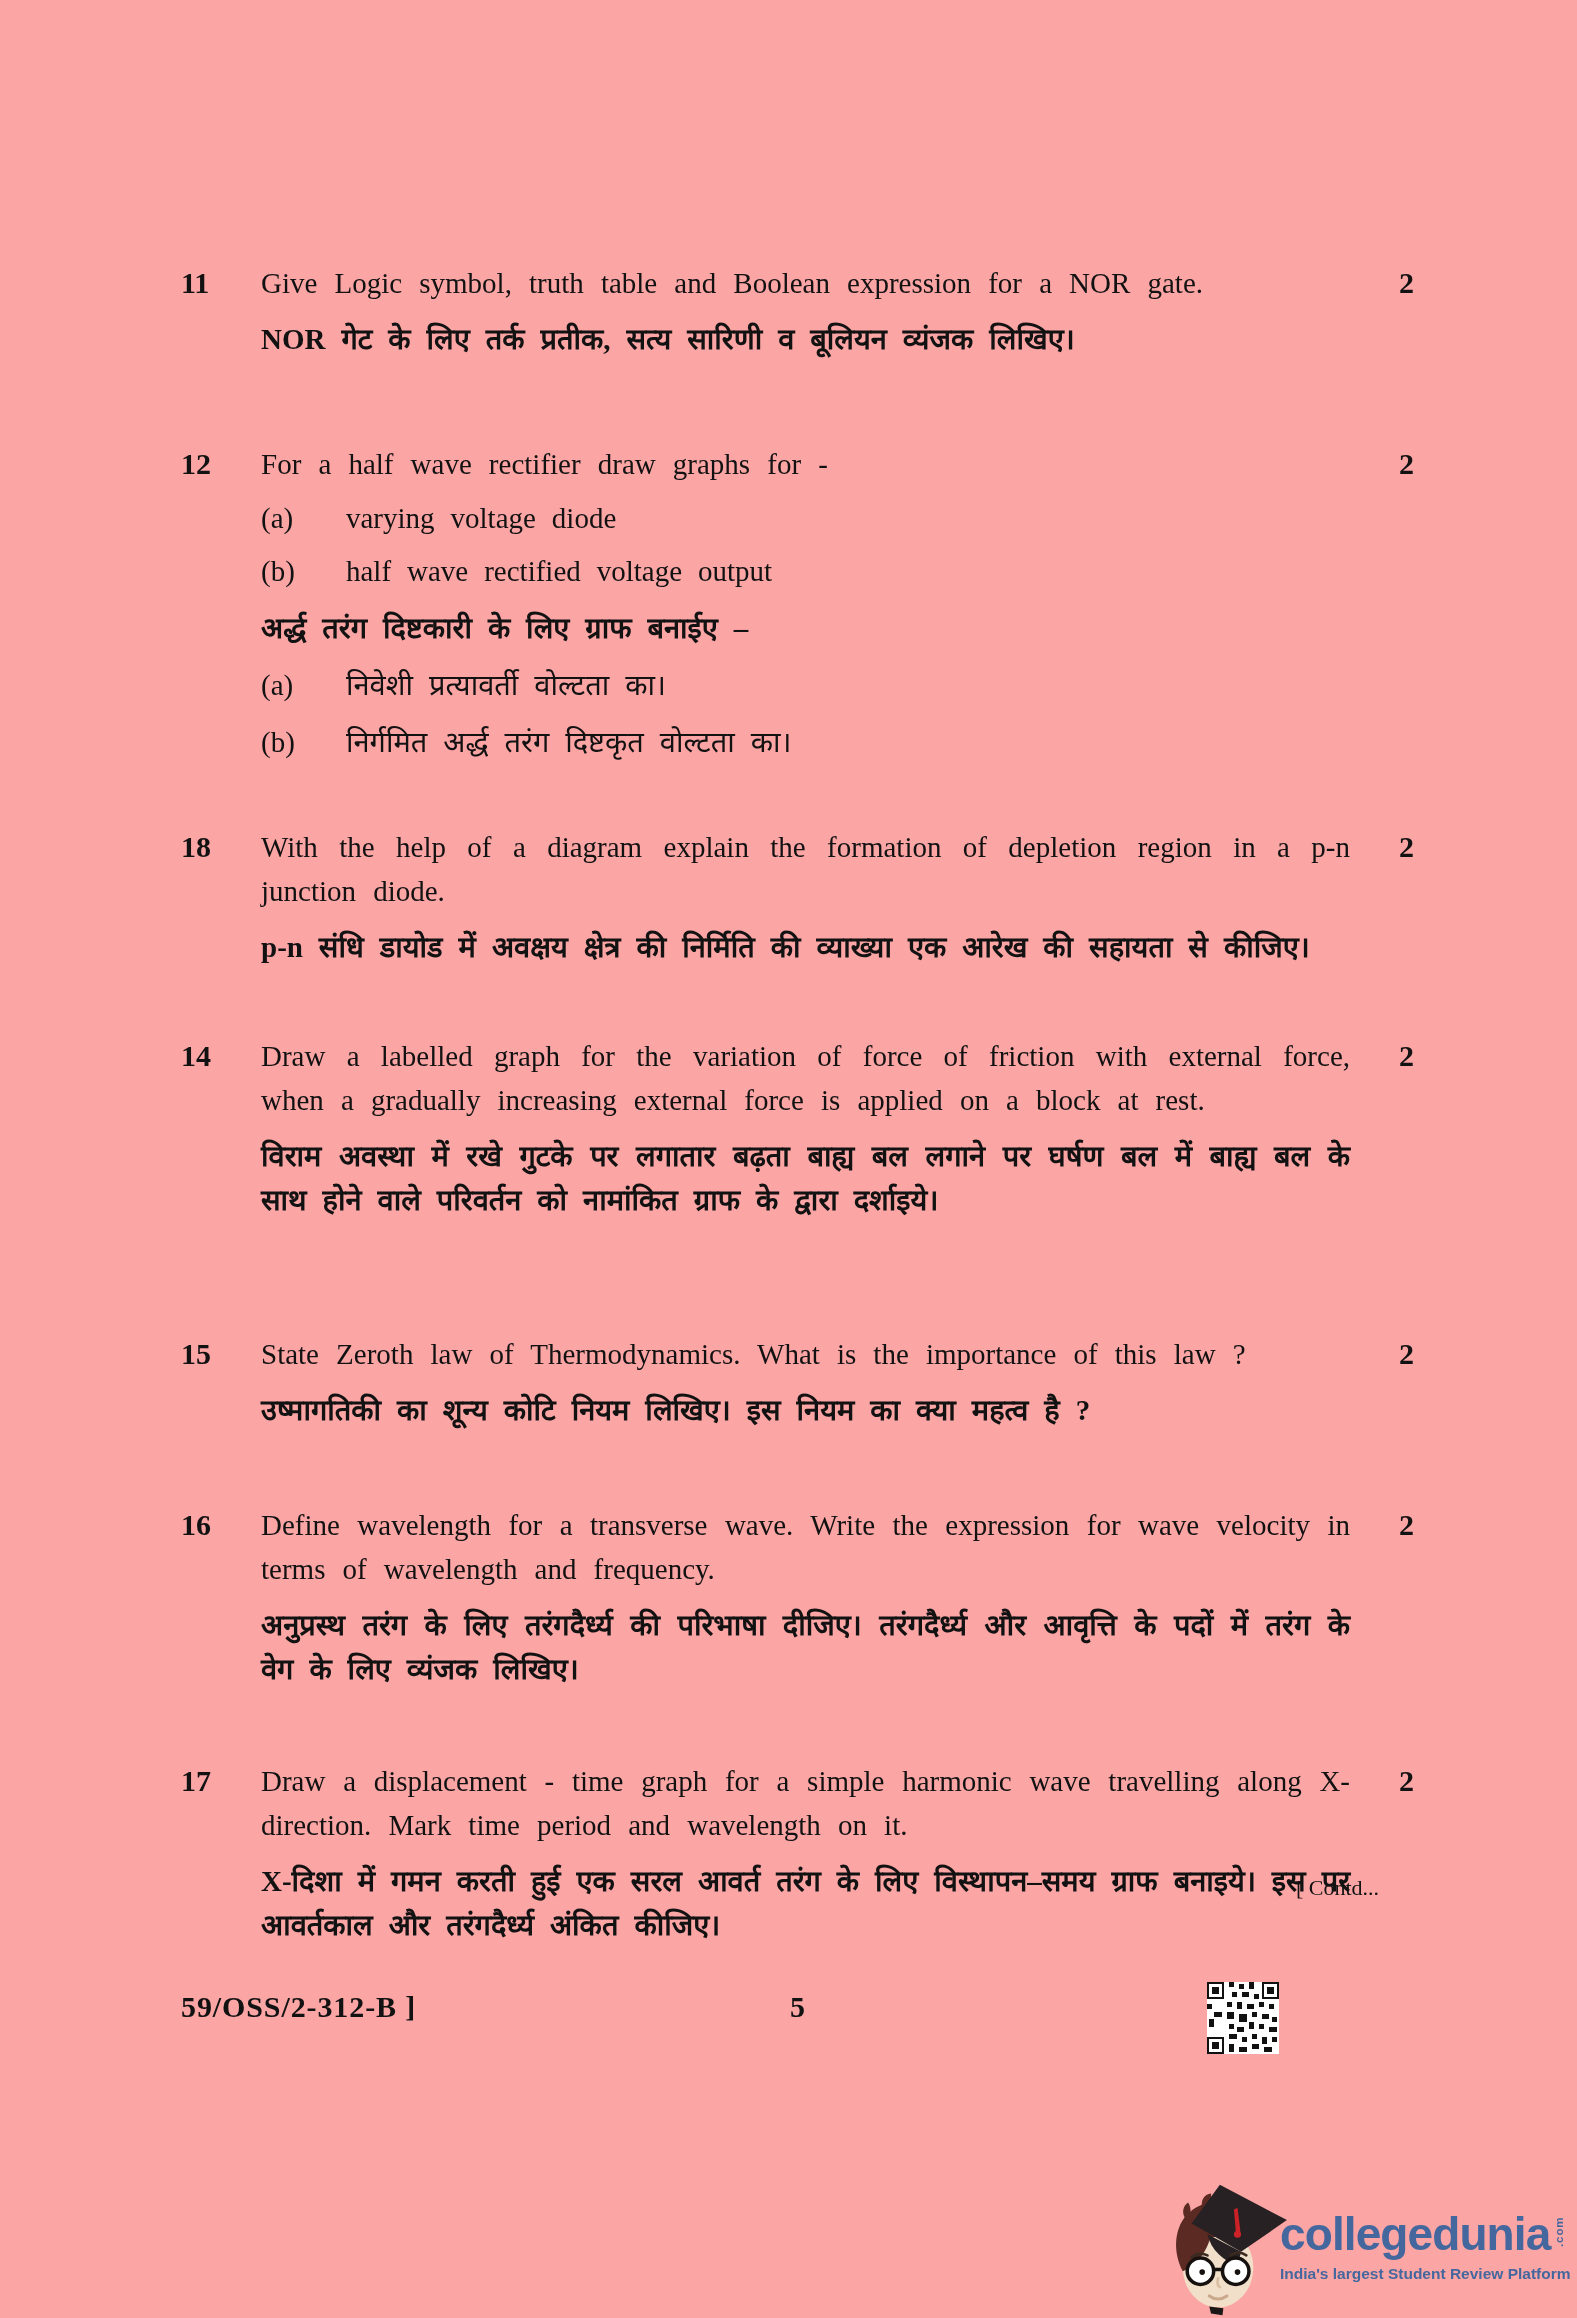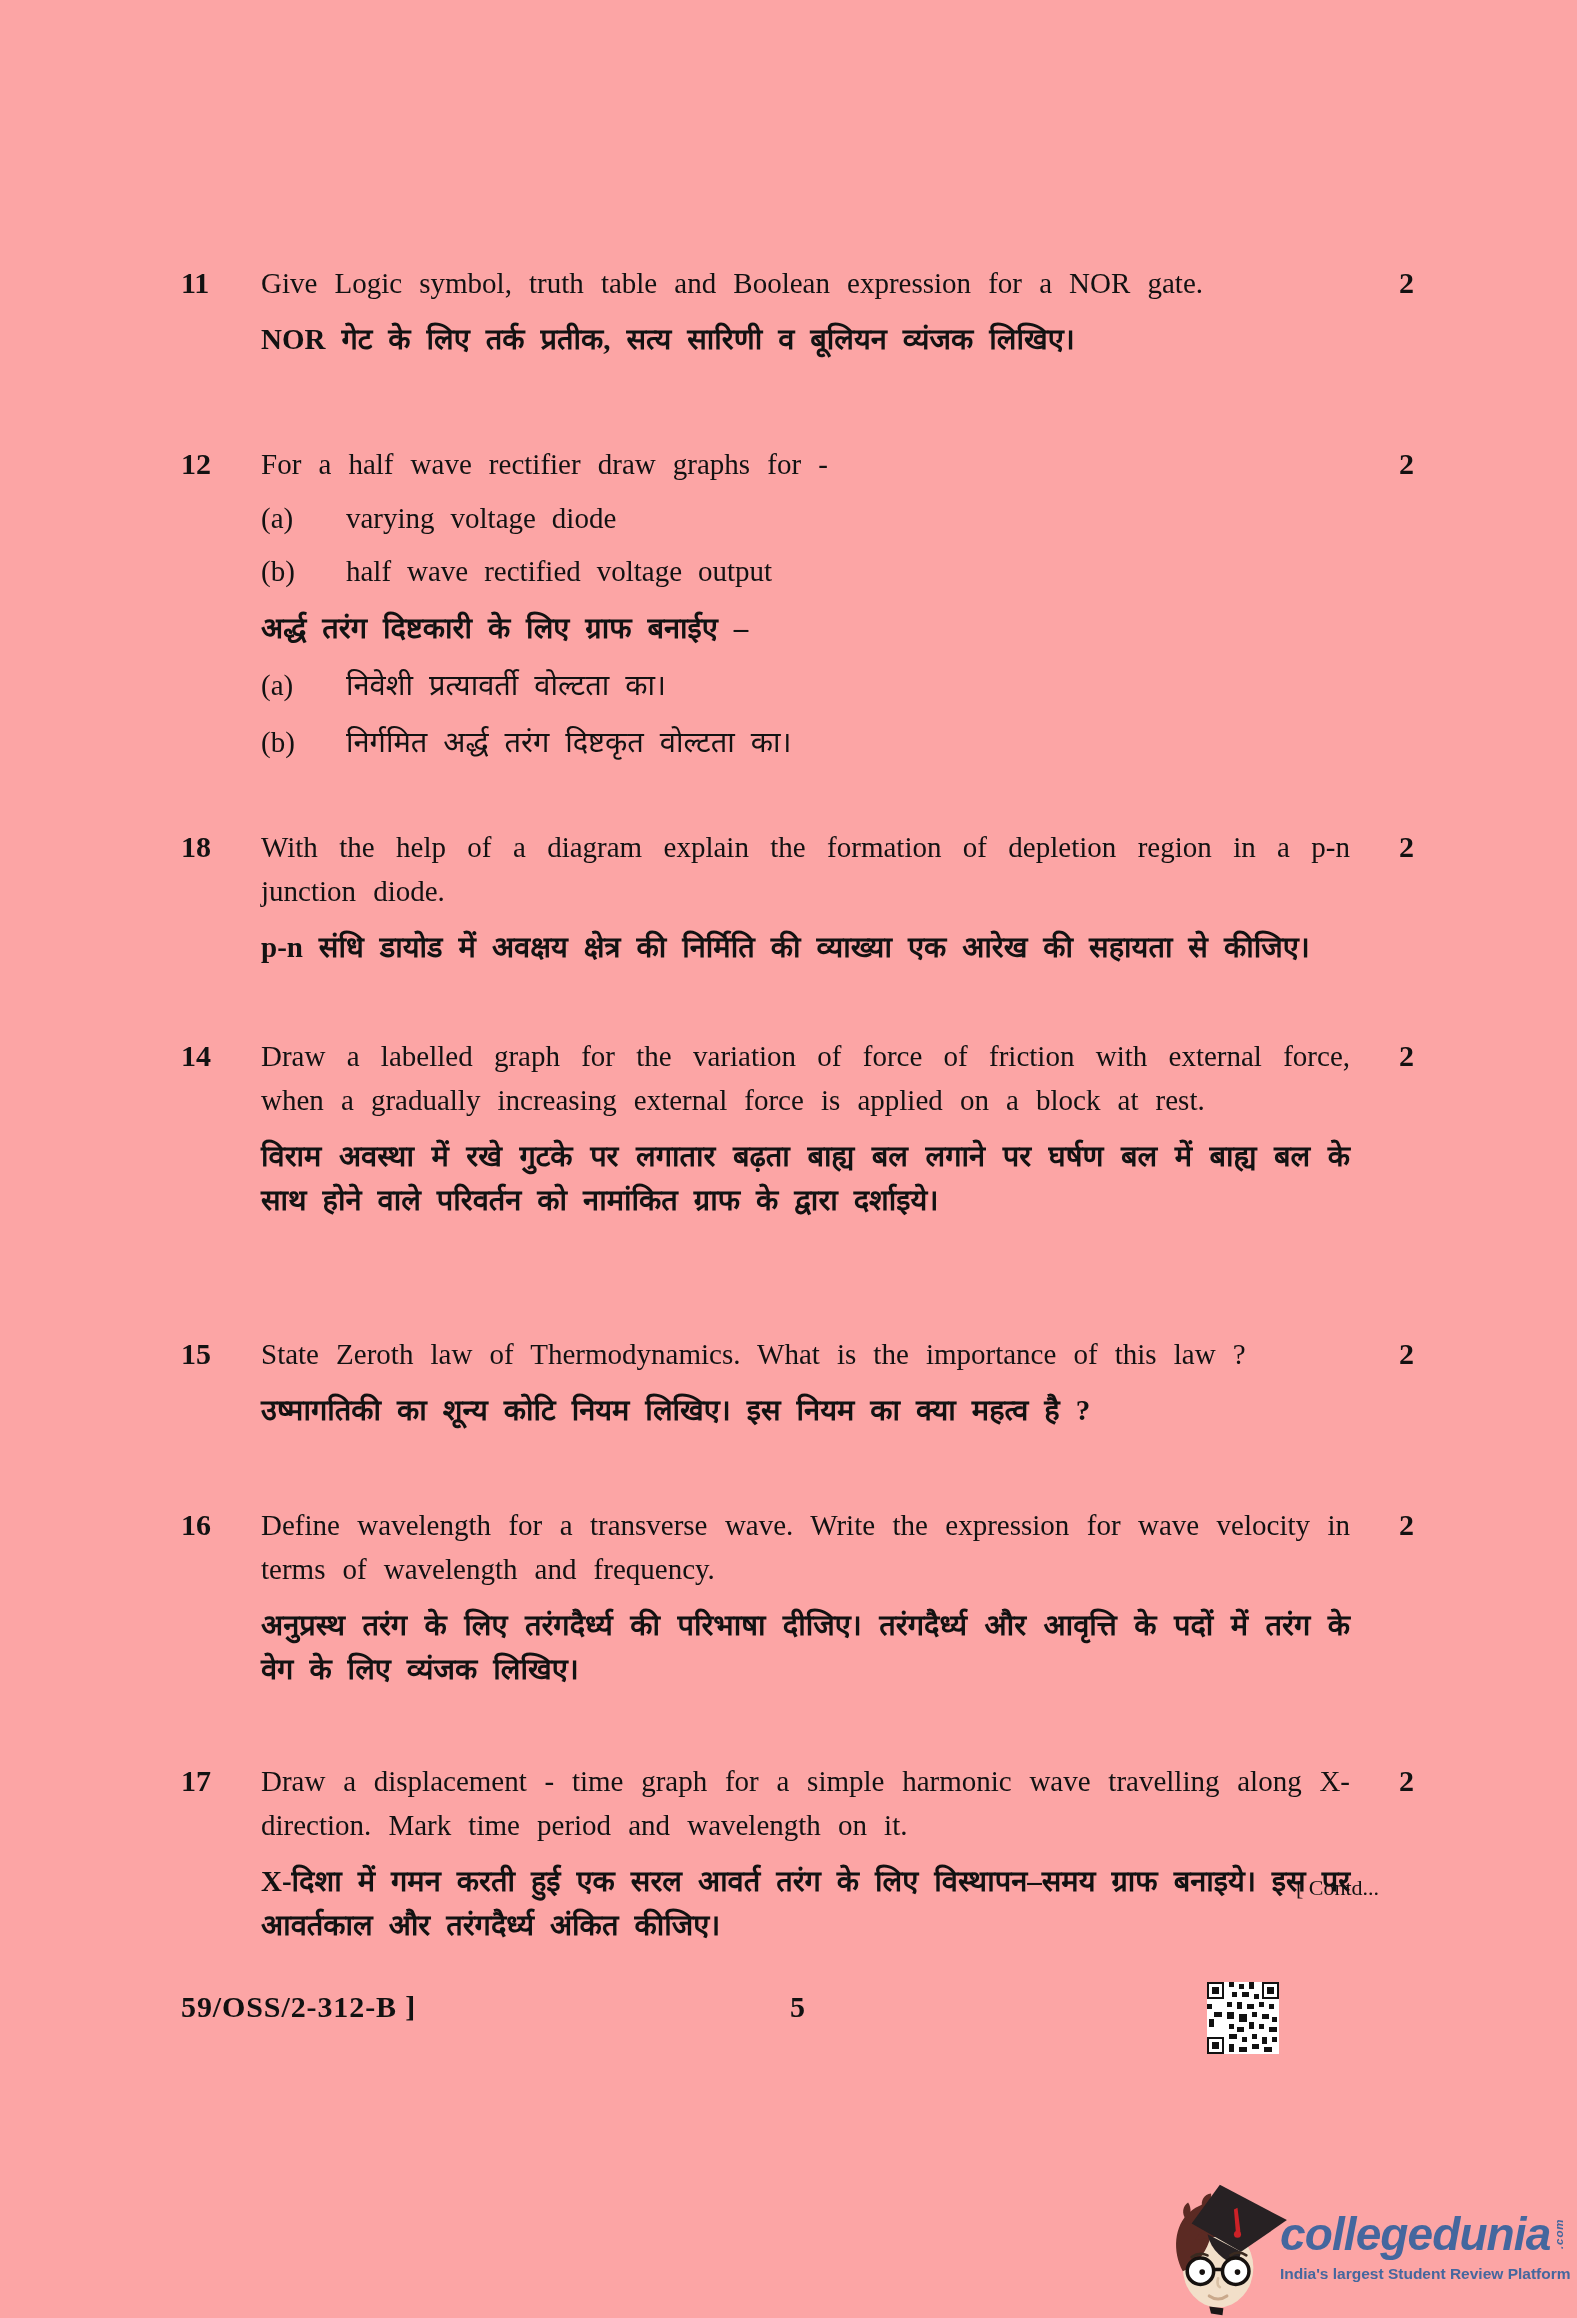--- a/index.html
+++ b/index.html
@@ -46,21 +46,21 @@
   }
   .qr { position: absolute; left: 1207px; top: 1982px; width: 72px; height: 72px; }
   .footer-contd {
     position: absolute; left: 1296px; top: 1875px;
     font-size: 22px; font-weight: normal;
   }
 
   .logo { position: absolute; left: 1156px; top: 2176px; width: 423px; height: 142px; }
   .mascot { position: absolute; left: 0; top: 7px; width: 133px; height: 135px; }
   .logo-text { position: absolute; left: 124px; top: 35px; }
-  .brand-row { display: flex; align-items: center; font-style: italic; }
+  .brand-row { display: flex; align-items: flex-start; }
   .brand {
     font-family: "Liberation Sans", sans-serif; font-weight: bold;
     font-size: 46px; line-height: 1.0; letter-spacing: -0.9px;
   }
   .domain {
     font-family: "Liberation Sans", sans-serif; font-weight: bold;
     font-size: 11.5px; letter-spacing: 0.9px;
     writing-mode: vertical-rl; transform: rotate(180deg);
     margin-left: 2.7px; height: 42px; text-align: center;
   }

